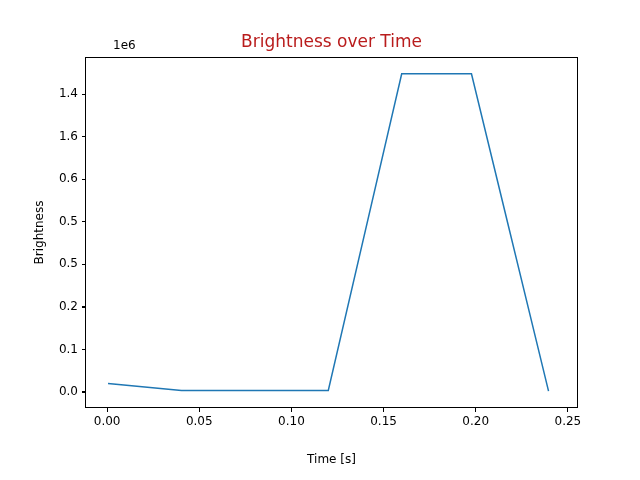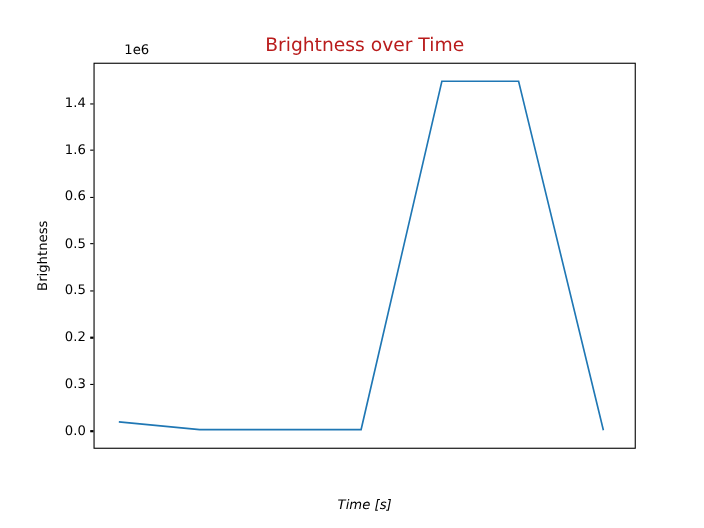--- a/index.html
+++ b/index.html
@@ -91,21 +91,20 @@
   }
   #x-axis-label {
     position: absolute;
     left: 85px;
     top: 452px;
     width: 493px;
     text-align: center;
     font-size: 12px;
     color: #000000;
     white-space: nowrap;
-    font-style: italic;
   }
   
   .ytick-wrap {
     position: absolute;
     left: 85px;
     top: 0;
     width: 30px;
     height: 480px;
   }
   .ytick {
@@ -153,30 +152,56 @@
   <div id="chart-title">Brightness over Time</div>
 
   <div id="y-offset-text">1e6</div>
 
   <div id="axes">
     <svg id="plot-svg" viewBox="0 0 493 351" preserveAspectRatio="none">
       <polyline id="series-0" fill="none" stroke="#1f77b4" stroke-width="1.5" stroke-linejoin="miter" stroke-linecap="butt" points="22.12,327.39 95.84,334.41 243.27,334.41 316.99,15.95 387.03,15.95 464.43,335.05"></polyline>
     </svg>
   </div>
 
+  <div class="xtick-wrap" id="xticks">
+      <div class="xtick" style="left: 107.116px;">
+        <div class="mark"></div>
+        <div class="lbl">0.00</div>
+      </div>
+      <div class="xtick" style="left: 199.265px;">
+        <div class="mark"></div>
+        <div class="lbl">0.05</div>
+      </div>
+      <div class="xtick" style="left: 291.415px;">
+        <div class="mark"></div>
+        <div class="lbl">0.10</div>
+      </div>
+      <div class="xtick" style="left: 383.564px;">
+        <div class="mark"></div>
+        <div class="lbl">0.15</div>
+      </div>
+      <div class="xtick" style="left: 475.714px;">
+        <div class="mark"></div>
+        <div class="lbl">0.20</div>
+      </div>
+      <div class="xtick" style="left: 567.864px;">
+        <div class="mark"></div>
+        <div class="lbl">0.25</div>
+      </div>
+    </div>
   <div id="x-axis-label">Time [s]</div>
 
   <div class="ytick-wrap" id="yticks">
       <div class="ytick" style="top: 392.045px;">
         <div class="mark"></div>
         <div class="lbl">0.0</div>
       </div>
       <div class="ytick" style="top: 349.5px;">
         <div class="mark"></div>
-        <div class="lbl">0.3</div>
+        <div class="lbl">0.1</div>
       </div>
       <div class="ytick" style="top: 306.955px;">
         <div class="mark"></div>
         <div class="lbl">0.2</div>
       </div>
       <div class="ytick" style="top: 264.409px;">
         <div class="mark"></div>
         <div class="lbl">0.5</div>
       </div>
       <div class="ytick" style="top: 221.864px;">

